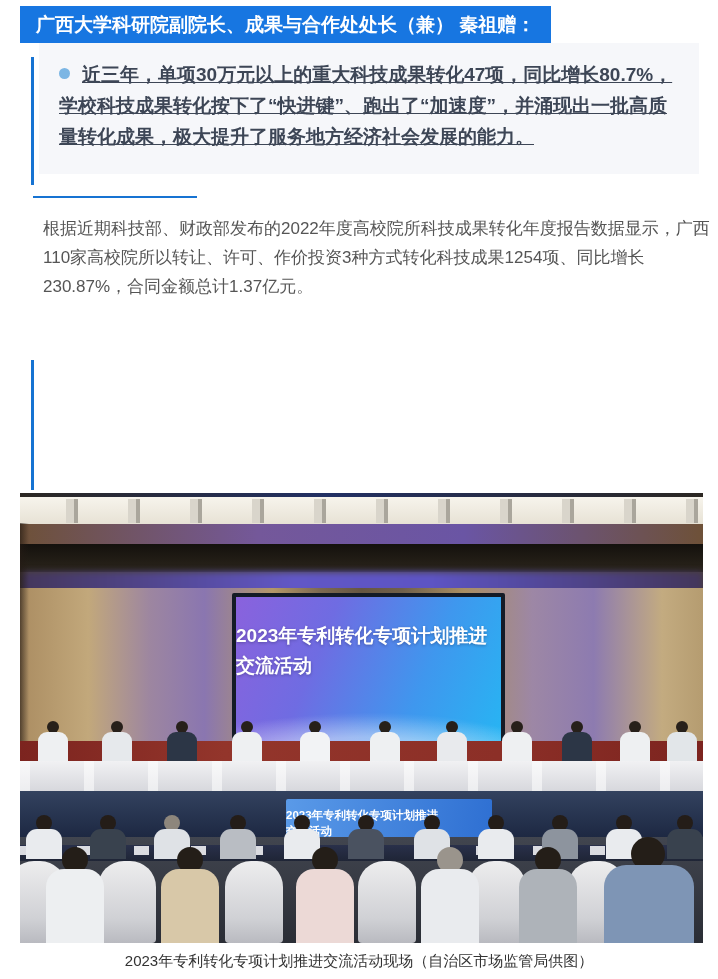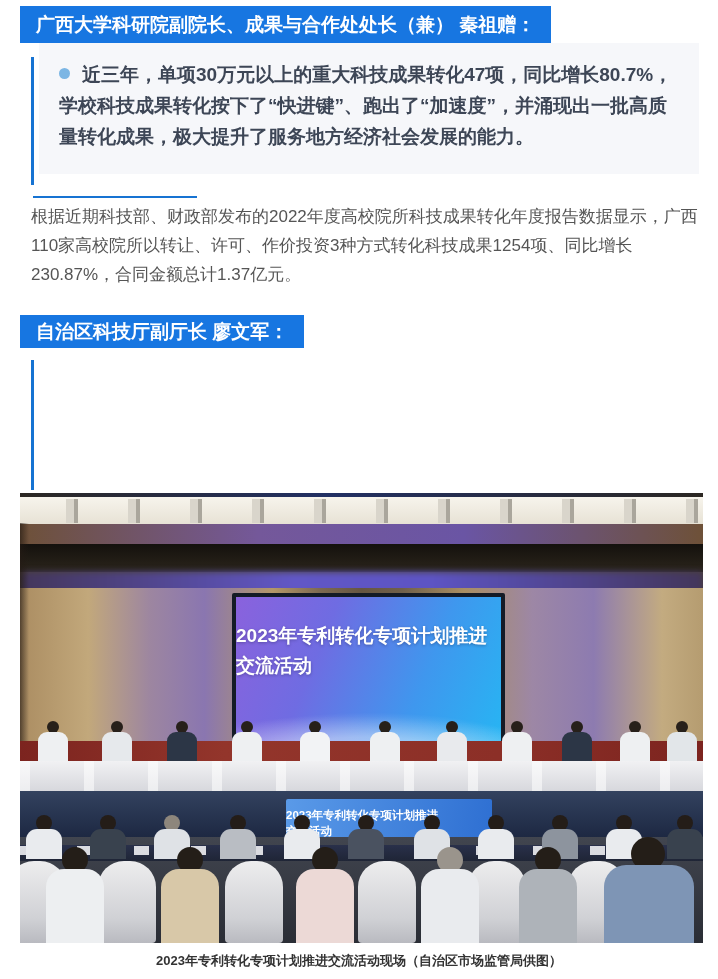--- a/index.html
+++ b/index.html
@@ -8,31 +8,31 @@
 
   
   .banner{position:absolute;left:20px;background:#1776e1;color:#fff;font-weight:bold;
           font-size:19px;white-space:nowrap;padding:0 16px;}
   .banner1{top:6px;line-height:37px;height:37px;}
   .banner2{top:315px;line-height:33px;height:33px;}
 
   
   .quote{position:absolute;left:39px;width:660px;background:#f6f7fa;box-sizing:border-box;
          padding:16px 22px 16px 20px;font-weight:bold;font-size:19px;line-height:31px;color:#3d4656;}
-  .quote1{top:43px;height:131px;}
+  .quote1{top:43px;height:131px;text-decoration:underline;}
   .quote2{top:348px;height:132px;}
   .bullet{display:inline-block;width:11px;height:11px;border-radius:50%;background:#7cb6e4;
           margin-right:12px;vertical-align:2px;}
   .vline{position:absolute;left:31px;width:3px;background:#1673d2;}
   .vline1{top:57px;height:128px;}
   .vline2{top:360px;height:130px;}
   .hdivider{position:absolute;left:33px;top:196px;width:164px;height:2px;background:#1673d2;}
 
   
-  .para{position:absolute;left:27px;top:198px;width:674px;margin:4px;font-size:17px;
+  .para{position:absolute;left:27px;top:198px;width:674px;margin:16px;font-size:17px;
         line-height:29px;color:#555555;}
 
   
   .photo{position:absolute;left:20px;top:493px;width:683px;height:450px;overflow:hidden;background:#4a4038;}
   .photo *{position:absolute;display:block;}
   .p-topedge{left:0;top:0;width:683px;height:5px;background:linear-gradient(90deg,#2b2722,#223064 45%,#2b2722);}
   .p-ceiling{left:0;top:4px;width:683px;height:27px;background:linear-gradient(#f7f4ec,#e7e2d5);
              border-bottom:1px solid #cdc7b8;}
   .p-lights{left:0;top:6px;width:683px;height:24px;
             background:repeating-linear-gradient(90deg,transparent 0 46px,#d9d5cb 46px 54px,#aaa69c 54px 58px,transparent 58px 62px);}
@@ -78,41 +78,38 @@
   .ffig .h{left:17px;top:0;width:26px;height:26px;border-radius:50%;background:#241e18;}
   .ffig .b{left:1px;top:22px;width:58px;height:74px;border-radius:18px 18px 0 0;}
   .ffig.big{top:344px;width:92px;height:106px;}
   .ffig.big .h{left:28px;width:34px;height:34px;}
   .ffig.big .b{left:1px;top:28px;width:90px;height:78px;border-radius:22px 22px 0 0;}
   .bottle{position:absolute;width:9px;height:20px;border-radius:3px;border-top:3px solid #9fb4c2;
           background:linear-gradient(#e2ebf1,#f5f9fb);}
 
   
   .caption{position:absolute;left:0;top:952px;width:718px;margin:0;text-align:center;
-           font-weight:bold;font-size:13px;color:#333;}
+           font-weight:normal;font-size:15px;color:#333;}
 </style>
 </head>
 <body>
 
 <div class="page">
 
   <div class="banner banner1">
     <span>广西大学科研院副院长、成果与合作处处长（兼） 秦祖赠：</span>
   </div>
 
   <div class="quote quote1"><span class="bullet"></span><span>近三年，单项30万元以上的重大科技成果转化47项，同比增长80.7%，学校科技成果转化按下了“快进键”、跑出了“加速度”，并涌现出一批高质量转化成果，极大提升了服务地方经济社会发展的能力。</span></div>
   <div class="vline vline1"></div>
 
   <div class="hdivider"></div>
 
   <p class="para">根据近期科技部、财政部发布的2022年度高校院所科技成果转化年度报告数据显示，广西110家高校院所以转让、许可、作价投资3种方式转化科技成果1254项、同比增长230.87%，合同金额总计1.37亿元。</p>
 
-  <div class="banner banner2">
-    <span>自治区科技厅副厅长 廖文军：</span>
-  </div>
 
   <div class="vline vline2"></div>
 
   <div class="photo">
     <span class="p-topedge"></span>
     <span class="p-ceiling"></span>
     <span class="p-lights"></span>
     <span class="p-wood1"></span>
     <span class="p-beam"></span>
     <span class="p-glow"></span>

